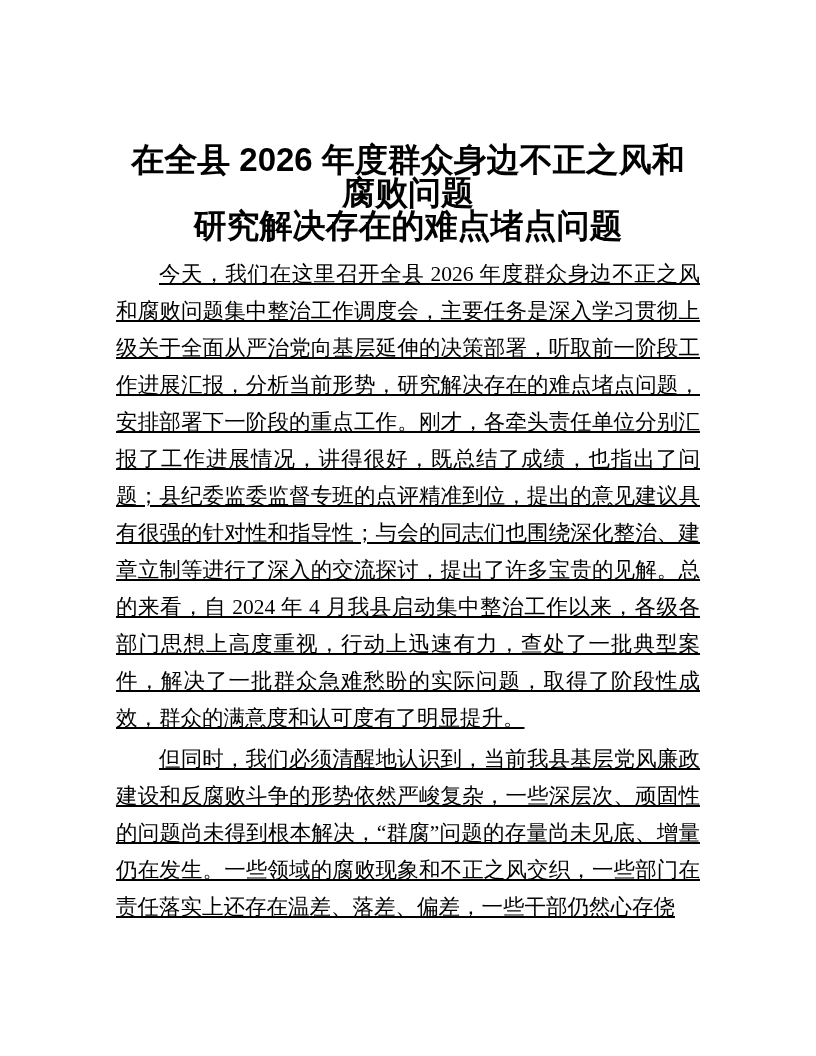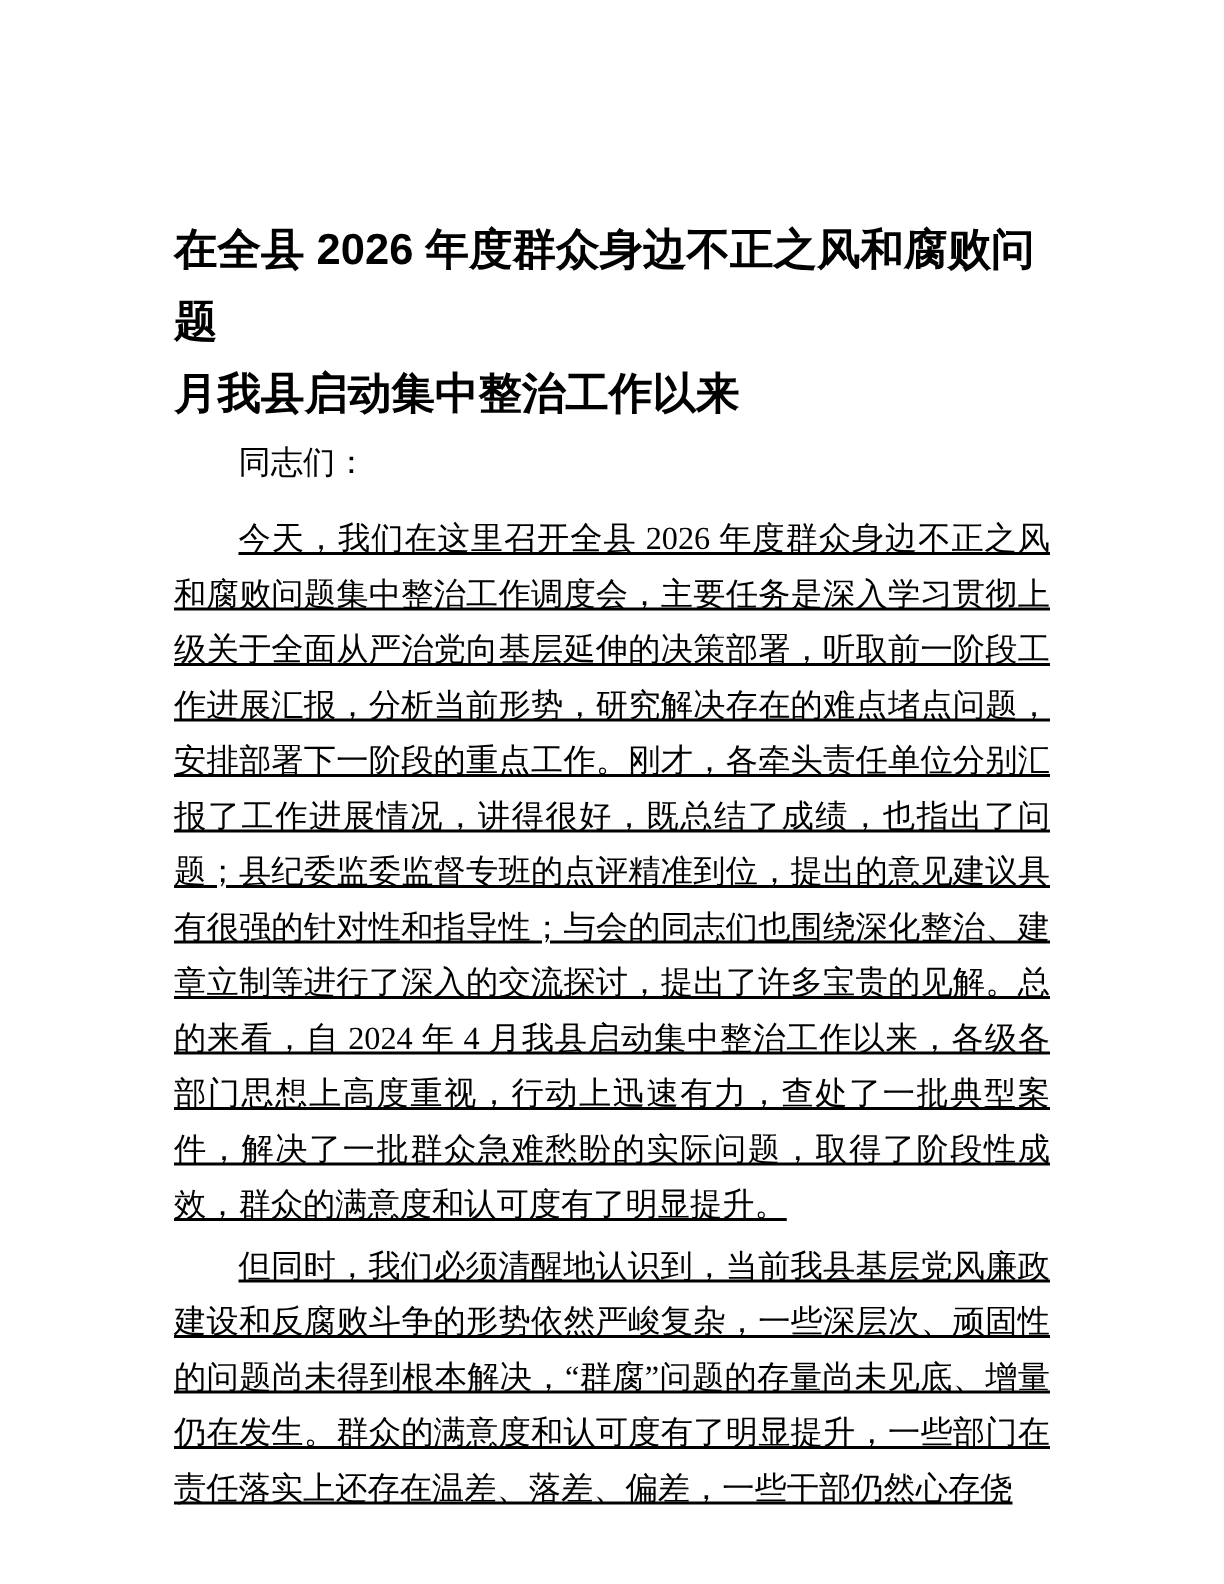--- a/index.html
+++ b/index.html
@@ -18,22 +18,23 @@
   }
   .content {
     box-sizing: border-box;
     width: 100%;
     height: 100%;
     padding: 143px 116px 0 116px;
   }
   .doc-title {
     font-family: "Liberation Sans", sans-serif;
     font-weight: 700;
-    font-size: 29px;
-    line-height: 48px;
+    font-size: 33px;
+    line-height: 33px;
+    text-align: center;
     color: #000000;
   }
   .body-text {
     font-family: "Liberation Serif", serif;
     font-weight: 400;
     font-size: 21.5px;
     line-height: 37px;
     color: #000000;
   }
   .salutation {
@@ -55,23 +56,22 @@
   }
 </style>
 </head>
 <body>
 
 <div class="page">
   <div class="content">
 
     <div class="doc-title">
       <div>在全县 2026 年度群众身边不正之风和腐败问题</div>
-      <div>月我县启动集中整治工作以来</div>
+      <div>研究解决存在的难点堵点问题</div>
     </div>
 
-    <p class="body-text salutation">同志们：</p>
 
     <p class="body-text para para-first">今天，我们在这里召开全县 2026 年度群众身边不正之风和腐败问题集中整治工作调度会，主要任务是深入学习贯彻上级关于全面从严治党向基层延伸的决策部署，听取前一阶段工作进展汇报，分析当前形势，研究解决存在的难点堵点问题，安排部署下一阶段的重点工作。刚才，各牵头责任单位分别汇报了工作进展情况，讲得很好，既总结了成绩，也指出了问题；县纪委监委监督专班的点评精准到位，提出的意见建议具有很强的针对性和指导性；与会的同志们也围绕深化整治、建章立制等进行了深入的交流探讨，提出了许多宝贵的见解。总的来看，自 2024 年 4 月我县启动集中整治工作以来，各级各部门思想上高度重视，行动上迅速有力，查处了一批典型案件，解决了一批群众急难愁盼的实际问题，取得了阶段性成效，群众的满意度和认可度有了明显提升。</p>
 
-    <p class="body-text para para-next">但同时，我们必须清醒地认识到，当前我县基层党风廉政建设和反腐败斗争的形势依然严峻复杂，一些深层次、顽固性的问题尚未得到根本解决，“群腐”问题的存量尚未见底、增量仍在发生。群众的满意度和认可度有了明显提升，一些部门在责任落实上还存在温差、落差、偏差，一些干部仍然心存侥</p>
+    <p class="body-text para para-next">但同时，我们必须清醒地认识到，当前我县基层党风廉政建设和反腐败斗争的形势依然严峻复杂，一些深层次、顽固性的问题尚未得到根本解决，“群腐”问题的存量尚未见底、增量仍在发生。一些领域的腐败现象和不正之风交织，一些部门在责任落实上还存在温差、落差、偏差，一些干部仍然心存侥</p>
 
   </div>
 </div>
 
 </body></html>

